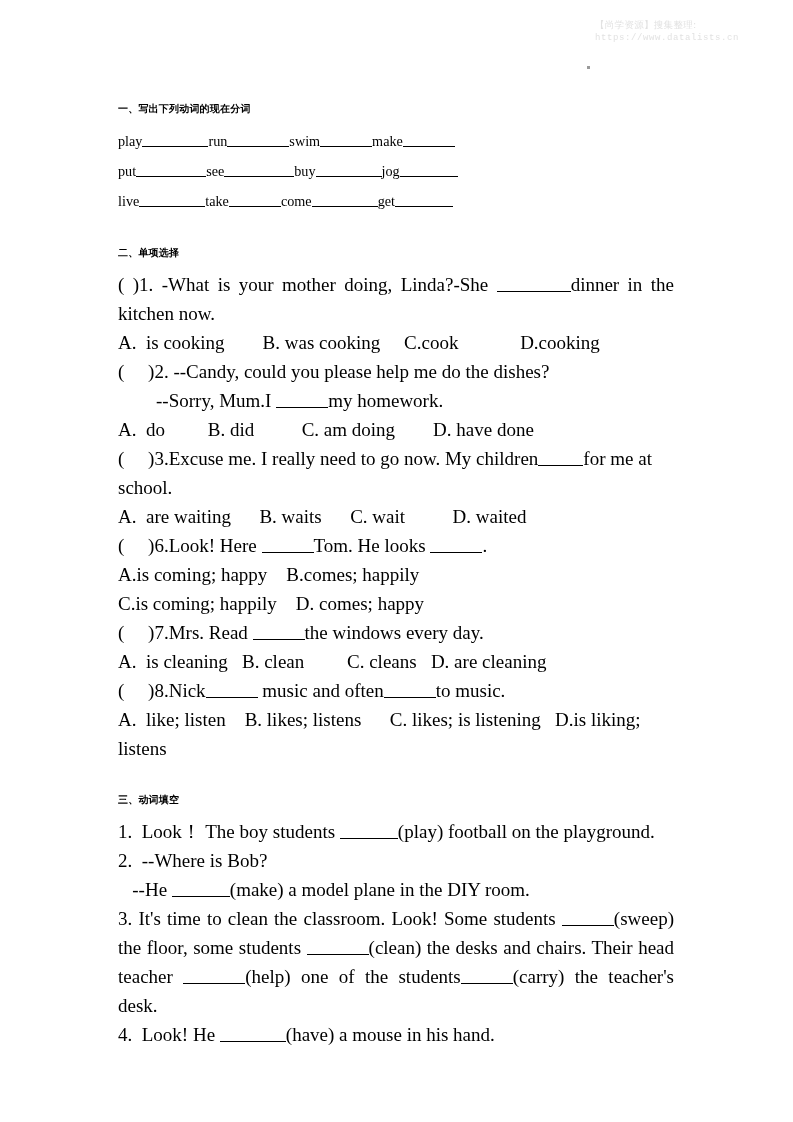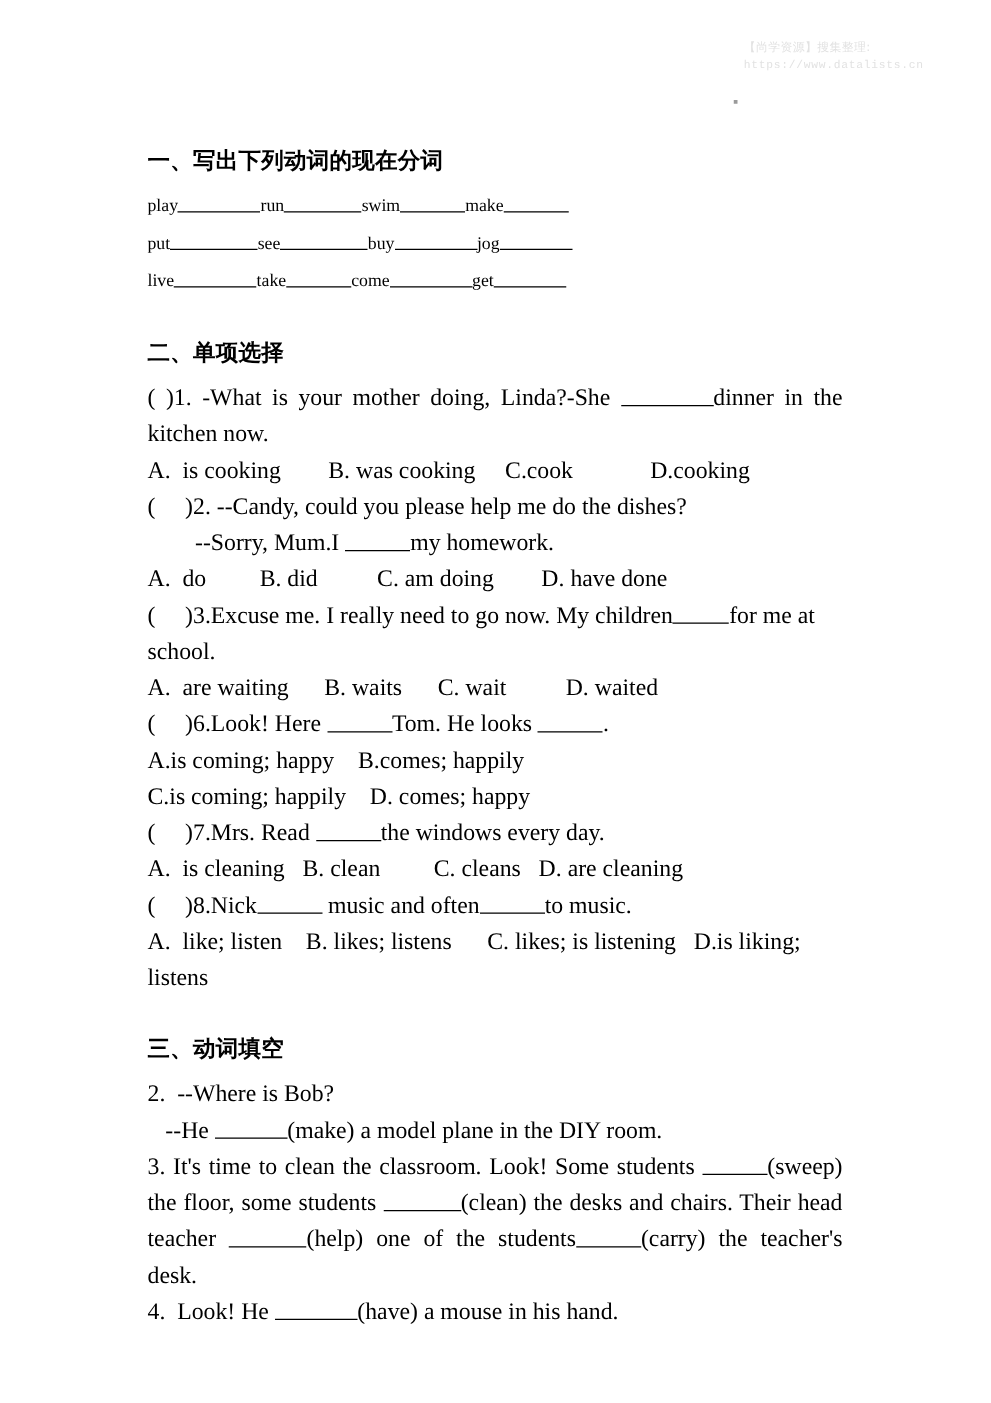--- a/index.html
+++ b/index.html
@@ -11,21 +11,21 @@
     width: 793px;
     height: 1122px;
     position: relative;
     font-family: "Liberation Serif", "DejaVu Serif", serif;
     color: #000000;
     overflow: hidden;
   }
 
   .page {
     position: absolute;
-    left: 0; top: 18px;
+    left: 0; top: 4px;
     width: 793px;
     height: 848px;
   }
 
   
   .watermark {
     position: absolute;
     left: 595px;
     top: 14px;
     width: 190px;
@@ -66,21 +66,21 @@
   .doc-title {
     font-size: 19px;
     font-weight: bold;
     text-align: center;
     letter-spacing: 0.4px;
     margin: 0 0 26px 0;
   }
 
   .sec-head {
     font-family: "DejaVu Sans", sans-serif;
-    font-size: 18px;
+    font-size: 10px;
     font-weight: bold;
     margin: 0 0 10px 0;
     letter-spacing: 0.2px;
   }
   .sec-head.gap-before { margin-top: 30px; }
 
   .line {
     font-size: 19px;
     line-height: 29px;
     margin: 0;
@@ -178,20 +178,21 @@
       <div class="line">A.  is cleaning   B. clean         C. cleans   D. are cleaning</div>
     </div>
 
     <div class="q-block">
       <div class="line"><span>(     )8.</span><span>Nick</span><span class="bl bl-52"></span><span> music and often</span><span class="bl bl-52"></span><span>to music.</span></div>
       <div class="line">A.  like; listen    B. likes; listens      C. likes; is listening   D.is liking; listens</div>
     </div>
 
     <div class="sec-head gap-before">三、动词填空</div>
 
+    <div class="line"><span>1.</span><span>  Look！ The boy students </span><span class="bl bl-58"></span><span>(play) football on the playground.</span></div>
 
     <div class="line"><span>2.</span><span>  --Where is Bob?</span></div>
     <div class="line"><span>   --He </span><span class="bl bl-58"></span><span>(make) a model plane in the DIY room.</span></div>
 
     <div class="line justify"><span>3.</span><span>  It's time to clean the classroom. Look! Some students </span><span class="bl bl-52"></span><span>(sweep) the floor, some students </span><span class="bl bl-62"></span><span>(clean) the desks and chairs. Their head teacher </span><span class="bl bl-62"></span><span>(help) one of the students</span><span class="bl bl-52"></span><span>(carry) the teacher's desk.</span></div>
 
     <div class="line"><span>4.</span><span>  Look! He </span><span class="bl bl-66"></span><span>(have) a mouse in his hand.</span></div>
 
   </div>
 </div>

